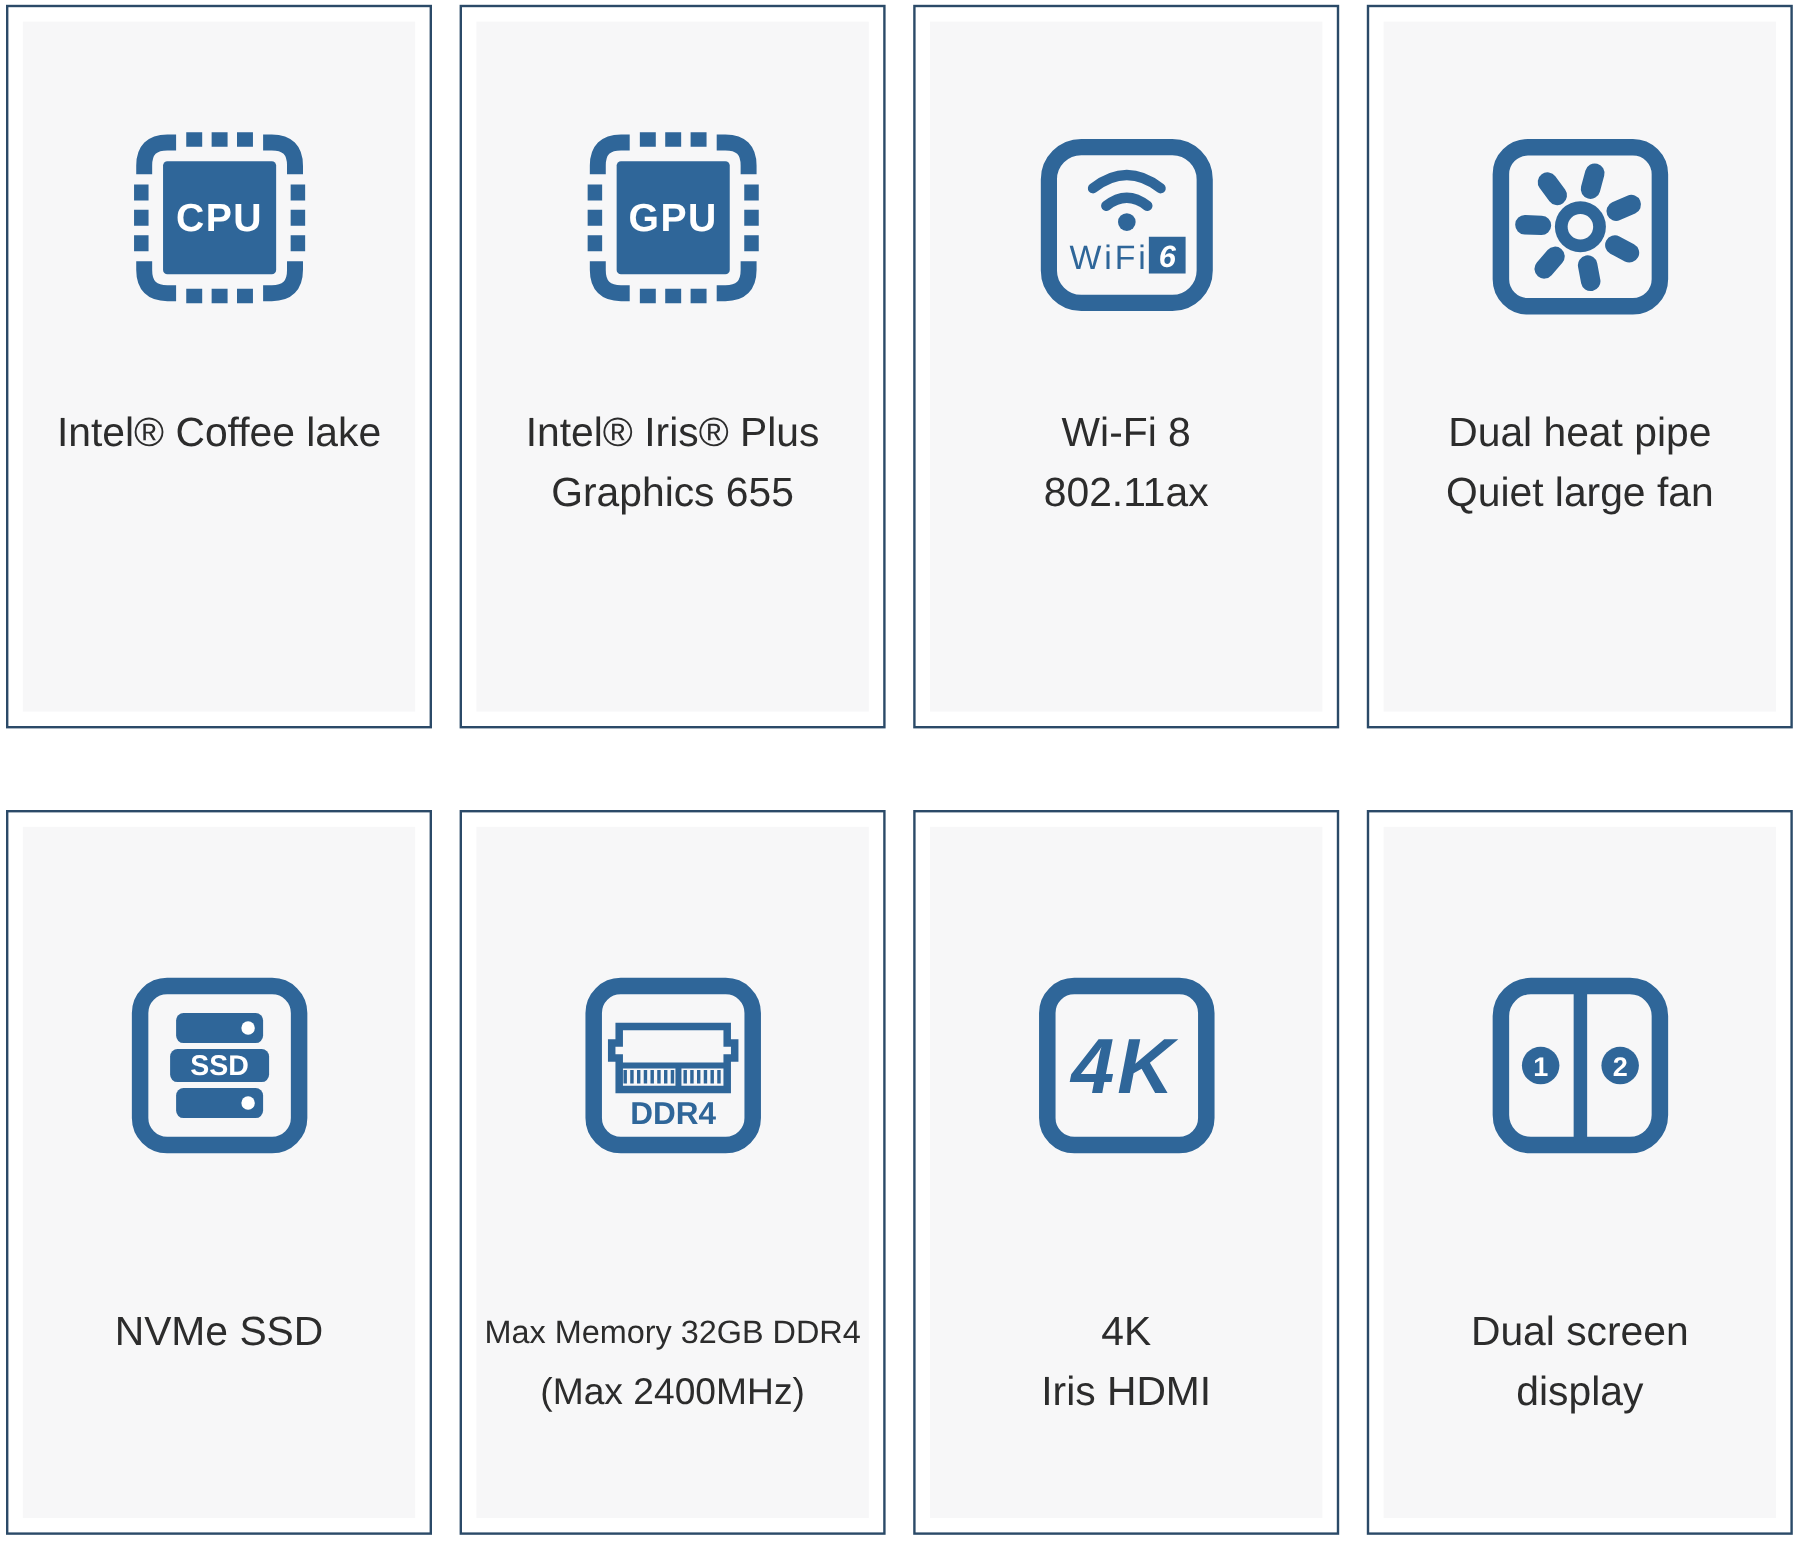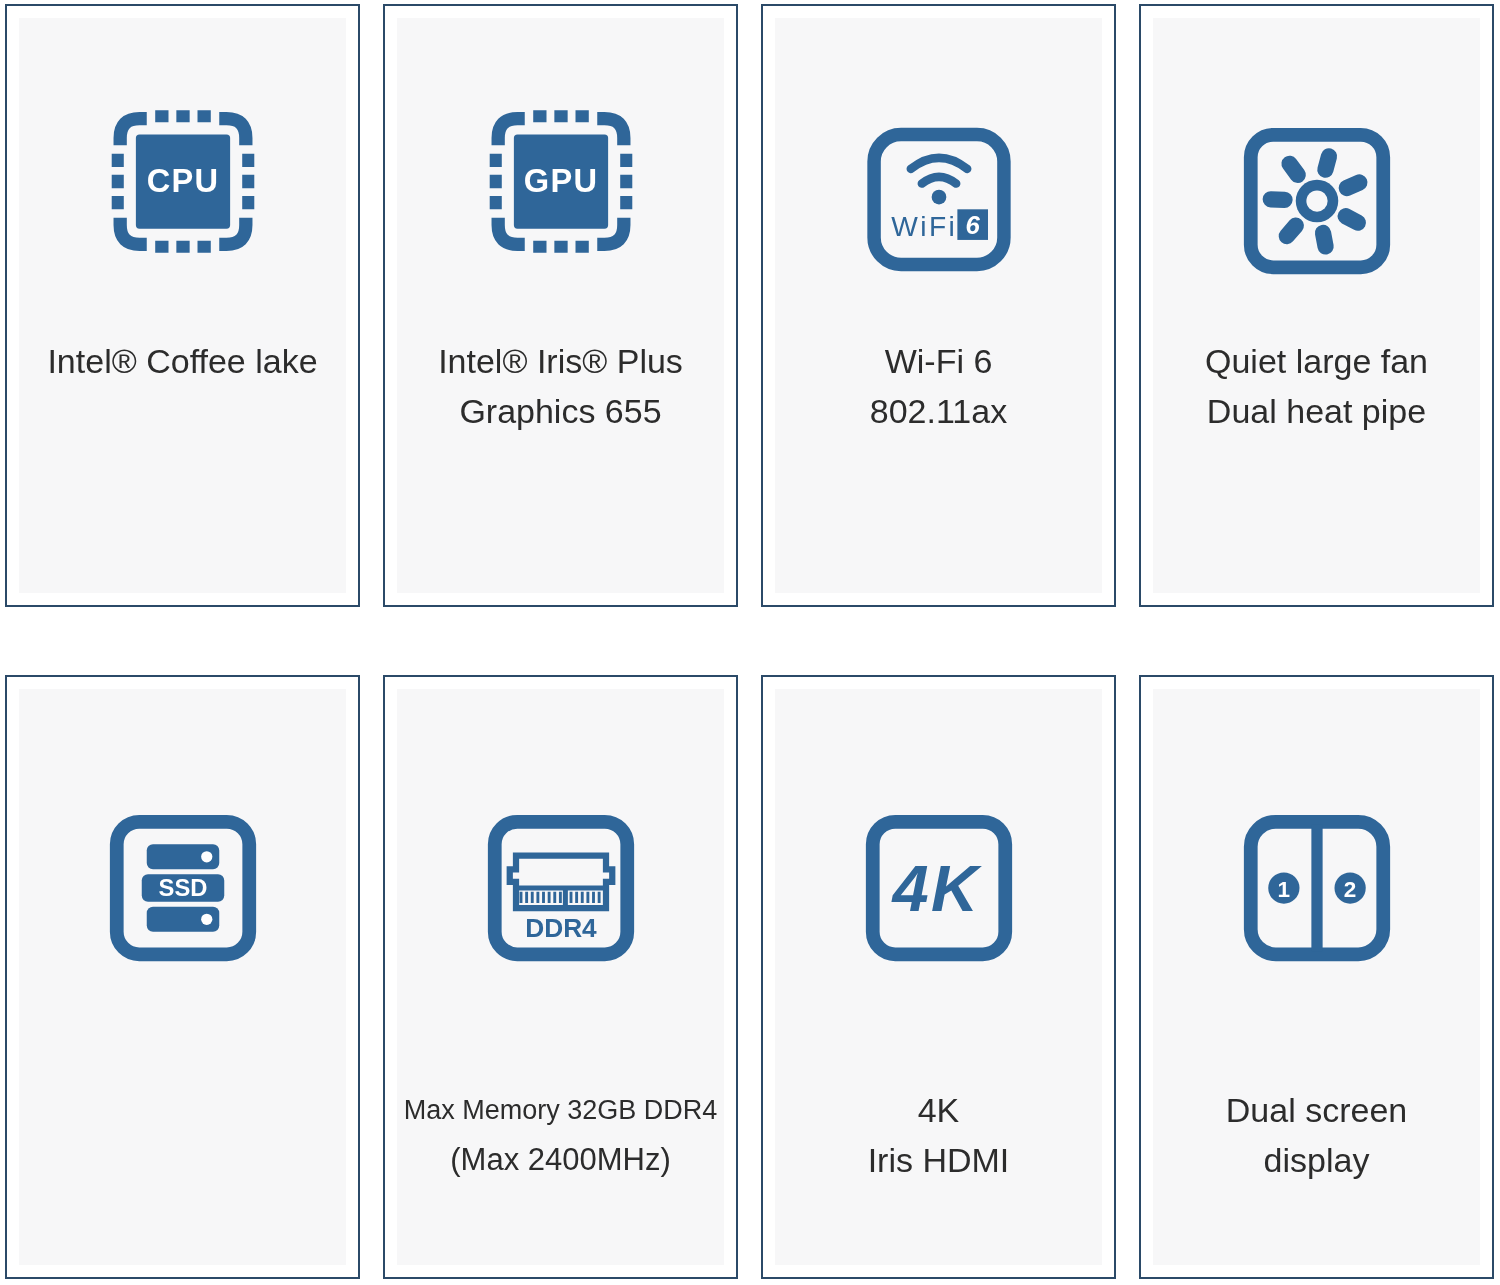--- a/index.html
+++ b/index.html
@@ -34,21 +34,21 @@
     position: absolute;
     inset: 12px;
     background: var(--panel);
   }
   .icon {
     position: absolute;
     left: 50%;
     transform: translateX(-50%);
   }
   .row1 .icon { top: 103px; }
-  .row1 .icon.lower { top: 120px; text-decoration: underline; }
+  .row1 .icon.lower { top: 108px; text-decoration: underline; }
   .row2 .icon { top: 136px; }
   .caption {
     position: absolute;
     left: 8px; right: 8px;
     text-align: center;
     color: var(--text);
   }
   .row1 .caption { top: 330px; }
   .row2 .caption { top: 408px; }
   .caption .line {
@@ -117,21 +117,21 @@
         <rect class="stk sw11" x="7" y="7" width="106" height="106" rx="22"></rect>
         <path class="stk sw7" d="M37 35 Q60 17 83 35"></path>
         <path class="stk sw7" d="M46 47 Q60 36 74 47"></path>
         <circle class="fil" cx="60" cy="58" r="6"></circle>
         <text class="btxt" x="21" y="90" font-size="23" font-weight="400" letter-spacing="2">WiFi</text>
         <rect class="fil" x="75" y="68" width="25" height="25"></rect>
         <text class="wtxt" x="87.5" y="88.5" text-anchor="middle" font-size="21" font-weight="bold" font-style="italic">6</text>
       </svg>
     </div>
     <div class="caption">
-      <div class="line">Wi-Fi 6</div>
+      <div class="line">Wi-Fi 8</div>
       <div class="line">802.11ax</div>
     </div>
   </div>
 
   <div class="card row1">
     <div class="panel"></div>
     <div class="icon lower">
       <svg width="150" height="150" viewBox="0 0 120 120">
         <rect class="stk sw11" x="7" y="7" width="106" height="106" rx="18"></rect>
         <g class="stk blade">
@@ -141,39 +141,40 @@
           <line x1="60" y1="23" x2="60" y2="34" transform="rotate(169.3 60 60)"></line>
           <line x1="60" y1="23" x2="60" y2="34" transform="rotate(220.7 60 60)"></line>
           <line x1="60" y1="23" x2="60" y2="34" transform="rotate(272.1 60 60)"></line>
           <line x1="60" y1="23" x2="60" y2="34" transform="rotate(323.6 60 60)"></line>
         </g>
         <circle class="fil" cx="60" cy="60" r="17"></circle>
         <circle cx="60" cy="60" r="8.5" fill="#f7f7f8"></circle>
       </svg>
     </div>
     <div class="caption">
+      <div class="line">Dual heat pipe</div>
       <div class="line">Quiet large fan</div>
-      <div class="line">Dual heat pipe</div>
     </div>
   </div>
 
   <div class="card row2">
     <div class="panel"></div>
     <div class="icon">
       <svg width="150" height="150" viewBox="0 0 120 120">
         <rect class="stk sw11" x="7" y="7" width="106" height="106" rx="18"></rect>
         <rect class="fil" x="31" y="25" width="58" height="20" rx="5"></rect>
         <circle cx="79" cy="35" r="4.5" fill="#ffffff"></circle>
         <rect class="fil" x="27" y="49" width="66" height="22" rx="5"></rect>
         <text class="wtxt" x="60" y="66.5" text-anchor="middle" font-size="19" font-weight="bold">SSD</text>
         <rect class="fil" x="31" y="75" width="58" height="20" rx="5"></rect>
         <circle cx="79" cy="85" r="4.5" fill="#ffffff"></circle>
       </svg>
     </div>
     <div class="caption">
+      <div class="line">NVMe SSD</div>
     </div>
   </div>
 
   <div class="card row2">
     <div class="panel"></div>
     <div class="icon">
       <svg width="150" height="150" viewBox="0 0 120 120">
         <rect class="stk sw11" x="7" y="7" width="106" height="106" rx="18"></rect>
         <path class="stk sw5" d="M24 34 H96 V45 H101 V55 H96 V76 H24 V55 H19 V45 H24 Z"></path>
         <path class="stk sw4" d="M24 60 H96 M63.5 60 V76"></path>

